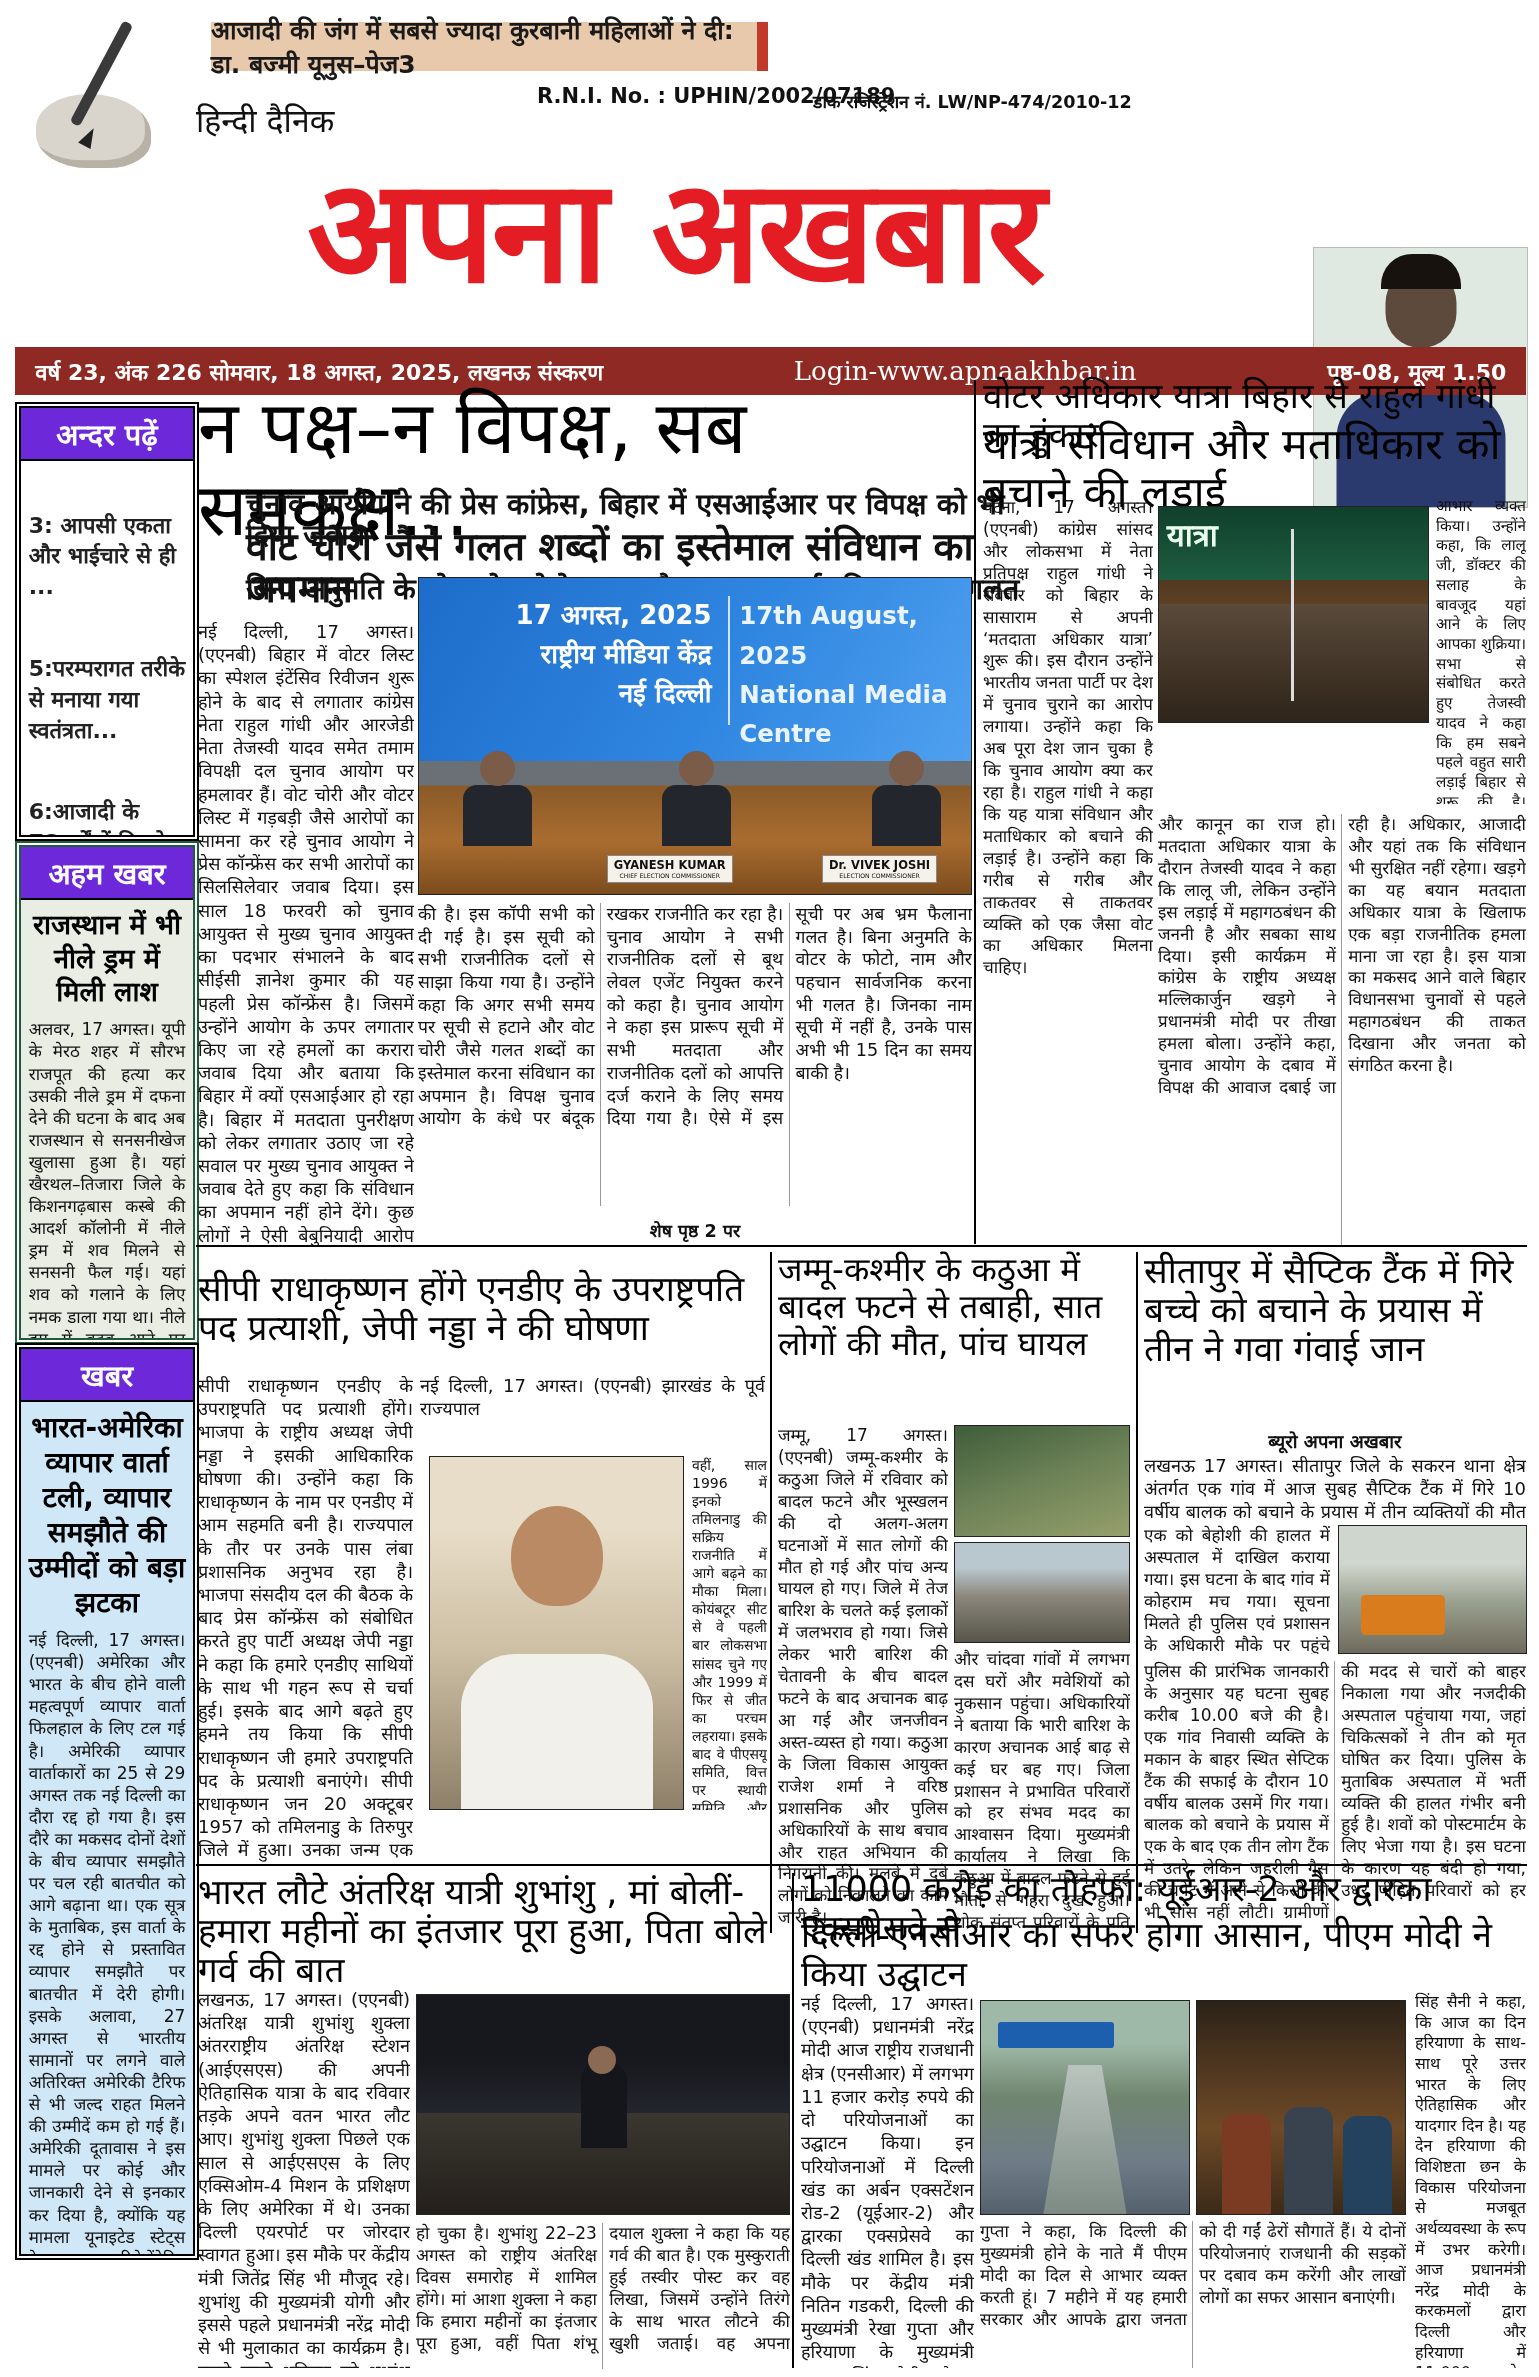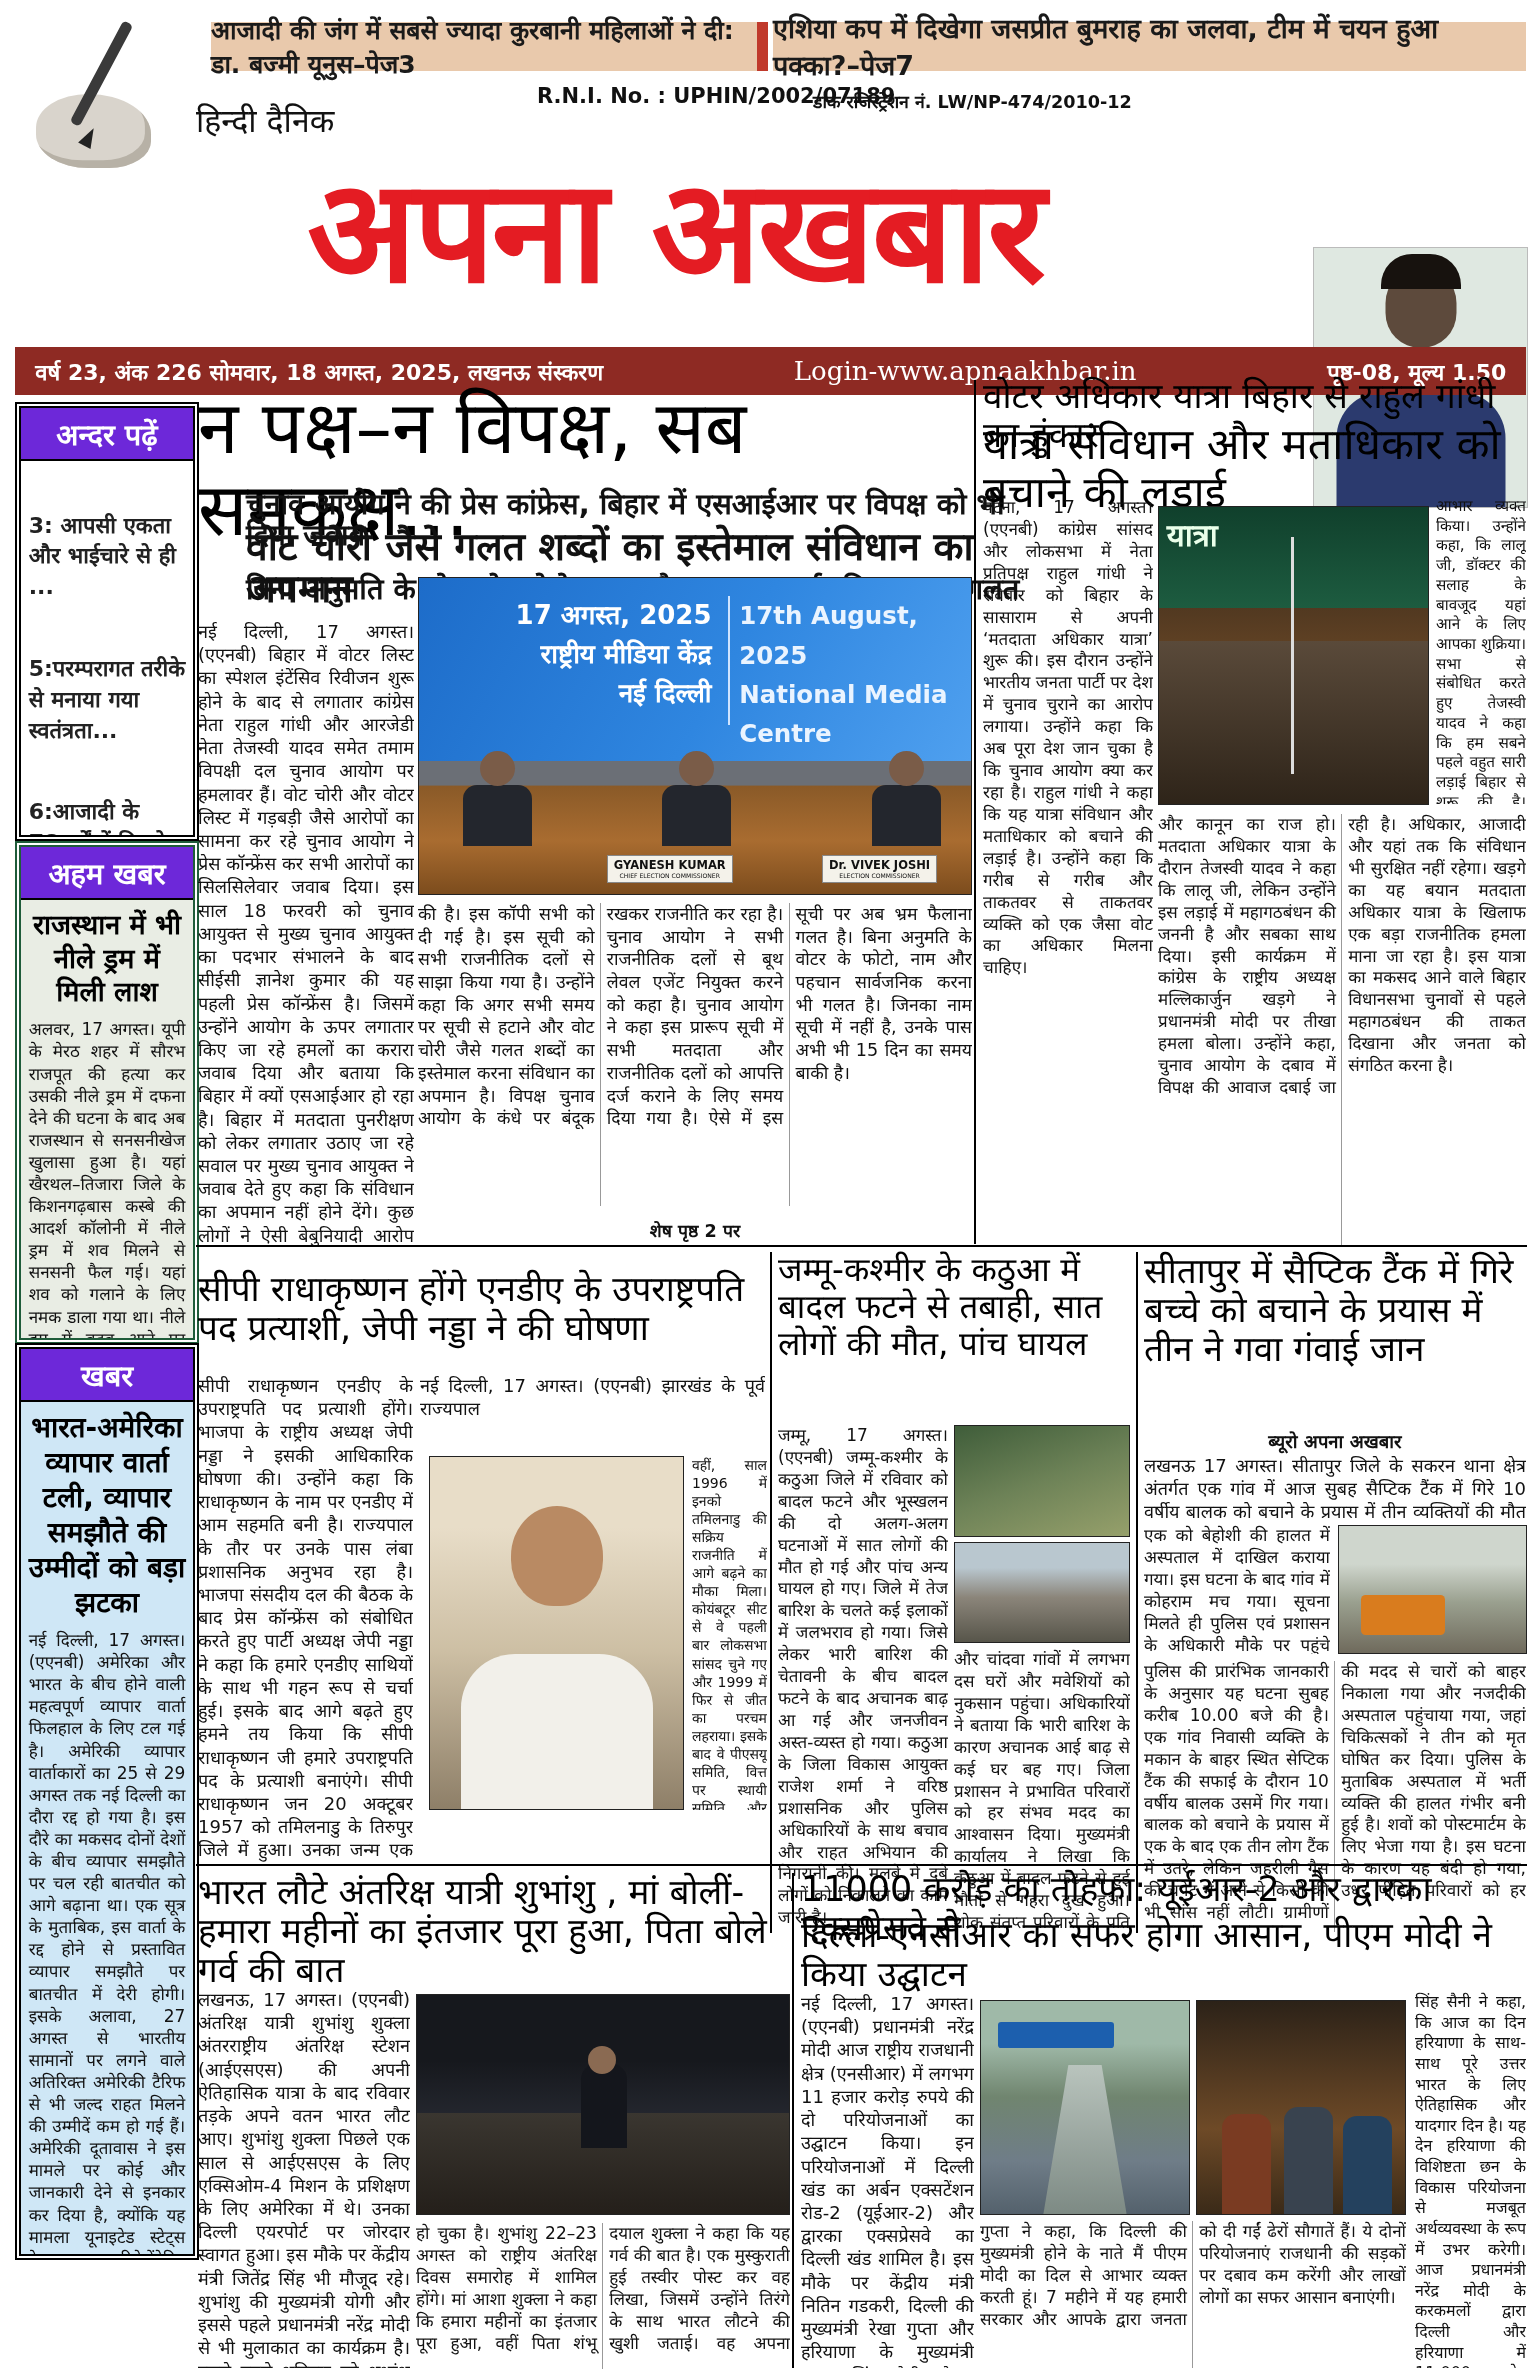--- a/index.html
+++ b/index.html
@@ -62,23 +62,20 @@
 </style>
 </head>
 <body>
 
 <div class="page">
 
   <div class="abs teaser" style="left:211px;top:21.5px;width:546px;height:49px;">
     <span>आजादी की जंग में सबसे ज्यादा कुरबानी महिलाओं ने दी: डा. बज्मी यूनुस–पेज3</span>
   </div>
   <div class="abs redcap" style="left:757px;top:21.5px;width:10.7px;height:49px;"></div>
-  <div class="abs teaser" style="left:773px;top:21.5px;width:753px;height:49px;font-size:27px;">
-    <span>एशिया कप में दिखेगा जसप्रीत बुमराह का जलवा, टीम में चयन हुआ पक्का?–पेज7</span>
-  </div>
 
   <div class="abs pen-logo" style="left:21.5px;top:9.2px;width:157px;height:173px;">
     <div class="pen-hand"></div>
     <div class="pen-stick"></div>
     <div class="pen-nib"></div>
   </div>
   <div class="abs" style="left:196px;top:98px;font-size:32px;font-weight:normal;">हिन्दी दैनिक</div>
   <div class="abs" style="left:537px;top:84px;font-size:21px;font-weight:bold;">R.N.I. No. : UPHIN/2002/07189</div>
   <div class="abs" style="left:813px;top:89px;font-size:17.6px;font-weight:bold;">डाक रजिस्ट्रेशन नं. LW/NP-474/2010-12</div>
   <div class="abs masthead-title" style="left:192px;top:160px;width:966px;">अपना अखबार</div>
@@ -154,21 +151,21 @@
   <div class="abs body cols3" style="left:418px;top:903px;width:554px;height:303px;font-size:17.6px;">की है। इस कॉपी सभी को दी गई है। इस सूची को सभी राजनीतिक दलों से साझा किया गया है। उन्होंने कहा कि अगर सभी समय पर सूची से हटाने और वोट चोरी जैसे गलत शब्दों का इस्तेमाल करना संविधान का अपमान है। विपक्ष चुनाव आयोग के कंधे पर बंदूक रखकर राजनीति कर रहा है। चुनाव आयोग ने सभी राजनीतिक दलों से बूथ लेवल एजेंट नियुक्त करने को कहा है। चुनाव आयोग ने कहा इस प्रारूप सूची में सभी मतदाता और राजनीतिक दलों को आपत्ति दर्ज कराने के लिए समय दिया गया है। ऐसे में इस सूची पर अब भ्रम फैलाना गलत है। बिना अनुमति के वोटर के फोटो, नाम और पहचान सार्वजनिक करना भी गलत है। जिनका नाम सूची में नहीं है, उनके पास अभी भी 15 दिन का समय बाकी है।</div>
   <div class="abs contline" style="left:418px;top:1218px;width:554px;">शेष पृष्ठ 2 पर</div>
 
   <div class="abs vrule" style="left:974px;top:380px;height:864px;"></div>
 
   <div class="abs hl" style="left:983px;top:377px;width:543px;font-size:35px;">वोटर अधिकार यात्रा बिहार से राहुल गांधी का हुंकार</div>
   <div class="abs hl" style="left:983px;top:420px;width:543px;font-size:43px;">यात्रा संविधान और मताधिकार को बचाने की लड़ाई</div>
 
   <div class="abs body" style="left:983px;top:497px;width:170px;height:750px;font-size:17px;">पटना, 17 अगस्त। (एएनबी) कांग्रेस सांसद और लोकसभा में नेता प्रतिपक्ष राहुल गांधी ने रविवार को बिहार के सासाराम से अपनी ‘मतदाता अधिकार यात्रा’ शुरू की। इस दौरान उन्होंने भारतीय जनता पार्टी पर देश में चुनाव चुराने का आरोप लगाया। उन्होंने कहा कि अब पूरा देश जान चुका है कि चुनाव आयोग क्या कर रहा है। राहुल गांधी ने कहा कि यह यात्रा संविधान और मताधिकार को बचाने की लड़ाई है। उन्होंने कहा कि गरीब से गरीब और ताकतवर से ताकतवर व्यक्ति को एक जैसा वोट का अधिकार मिलना चाहिए।</div>
 
-  <div class="abs photo scene-warm" style="left:1158px;top:506px;width:271px;height:299px;">
+  <div class="abs photo scene-warm" style="left:1158px;top:506px;width:271px;height:217px;">
     <div style="position:absolute;top:0;left:0;right:0;height:34%;background:linear-gradient(#10402c,#1d5c40);"></div>
     <div class="yatra-tag">यात्रा</div>
     <div style="position:absolute;bottom:0;left:0;right:0;height:55%;background:linear-gradient(#5a4a3a,#2e2419);"></div>
     <div style="position:absolute;top:10%;left:49%;width:3.1px;height:80%;background:#ddd;"></div>
   </div>
 
   <div class="abs body" style="left:1436px;top:497px;width:90px;height:307px;font-size:15.3px;">आभार व्यक्त किया। उन्होंने कहा, कि लालू जी, डॉक्टर की सलाह के बावजूद यहां आने के लिए आपका शुक्रिया। सभा से संबोधित करते हुए तेजस्वी यादव ने कहा कि हम सबने पहले वहुत सारी लड़ाई बिहार से शुरू की है। उन्होंने कहा कि सविधान लोकतंत्र की जननी है और महागठबंधन लोकतंत्र को समाप्त नहीं होने देगा। तेजस्वी यादव ने कहा कि ‘इंडिया ब्लॉक’ के सभी घटक दल एकजुट हैं।</div>
   <div class="abs body cols2" style="left:1158px;top:814px;width:368px;height:433px;font-size:17px;">और कानून का राज हो। मतदाता अधिकार यात्रा के दौरान तेजस्वी यादव ने कहा कि लालू जी, लेकिन उन्होंने इस लड़ाई में महागठबंधन की जननी है और सबका साथ दिया। इसी कार्यक्रम में कांग्रेस के राष्ट्रीय अध्यक्ष मल्लिकार्जुन खड़गे ने प्रधानमंत्री मोदी पर तीखा हमला बोला। उन्होंने कहा, चुनाव आयोग के दबाव में विपक्ष की आवाज दबाई जा रही है। अधिकार, आजादी और यहां तक कि संविधान भी सुरक्षित नहीं रहेगा। खड़गे का यह बयान मतदाता अधिकार यात्रा के खिलाफ एक बड़ा राजनीतिक हमला माना जा रहा है। इस यात्रा का मकसद आने वाले बिहार विधानसभा चुनावों से पहले महागठबंधन की ताकत दिखाना और जनता को संगठित करना है।</div>
 
   <div class="abs hrule" style="left:196px;top:1245px;width:1331px;"></div>

